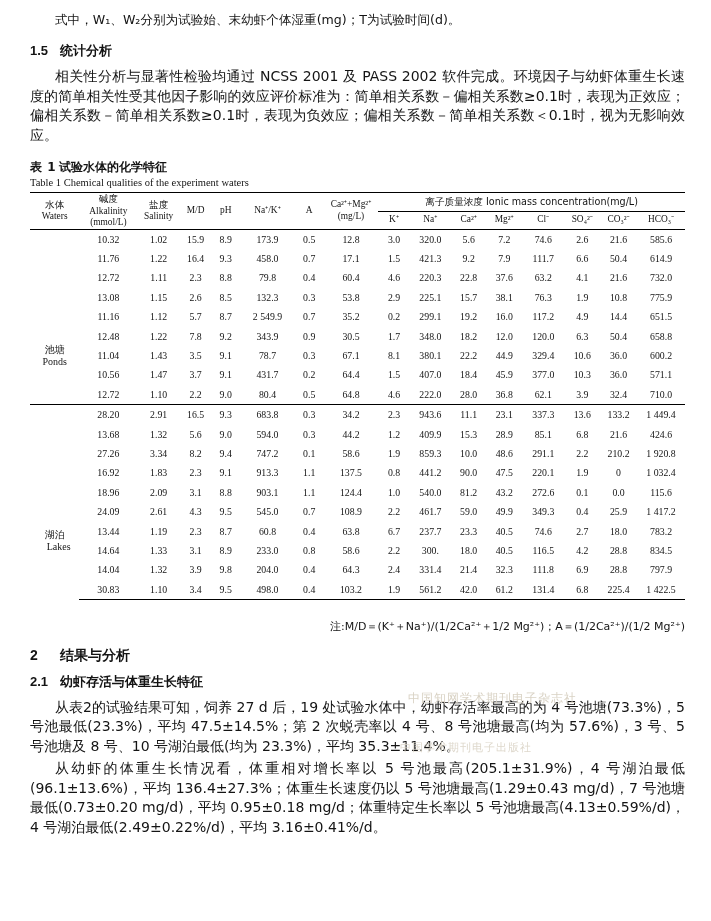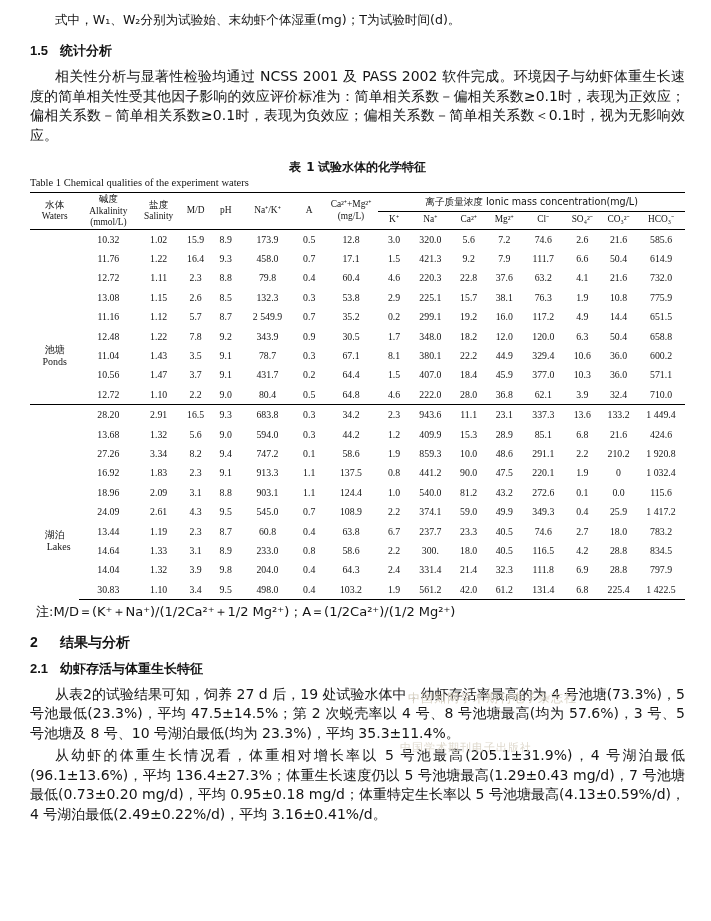--- a/index.html
+++ b/index.html
@@ -45,21 +45,21 @@
     display: inline-block;
     min-width: 30px;
   }
   .sec-head.big {
     font-size: 14px;
   }
   .table-wrap {
     margin: 14px 0 4px 0;
   }
   .tbl-title {
-    text-align: center;
+    text-align: left;
     font-size: 12px;
     font-weight: bold;
     margin-bottom: 1px;
   }
   .tbl-title .tnum {
     letter-spacing: 0.5px;
   }
   .tbl-subtitle {
     font-size: 10.5px;
     margin-bottom: 4px;
@@ -93,24 +93,25 @@
   }
   tbody td {
     height: 19.4px;
     font-size: 9.8px;
   }
   td.rowlabel {
     font-size: 10px;
     line-height: 12px;
   }
   .note {
-    font-size: 13px;
-    margin-top: 3px;
+    font-size: 11px;
+    margin-top: 19px;
     padding-left: 6px;
     font-family: "Liberation Serif", serif;
+    text-align: right;
   }
   .cjk {
     font-family: "DejaVu Sans", "Liberation Sans", sans-serif;
   }
   .hdr-cjk {
     font-family: "DejaVu Sans", sans-serif;
     font-size: 9.6px;
   }
   .formula-line {
     font-size: 12.6px;
@@ -471,21 +472,21 @@
             </tr>
             <tr>
               <td>24.09</td>
               <td>2.61</td>
               <td>4.3</td>
               <td>9.5</td>
               <td>545.0</td>
               <td>0.7</td>
               <td>108.9</td>
               <td>2.2</td>
-              <td>374.1</td>
+              <td>461.7</td>
               <td>59.0</td>
               <td>49.9</td>
               <td>349.3</td>
               <td>0.4</td>
               <td>25.9</td>
               <td>1 417.2</td>
             </tr>
             <tr>
               <td>13.44</td>
               <td>1.19</td>

